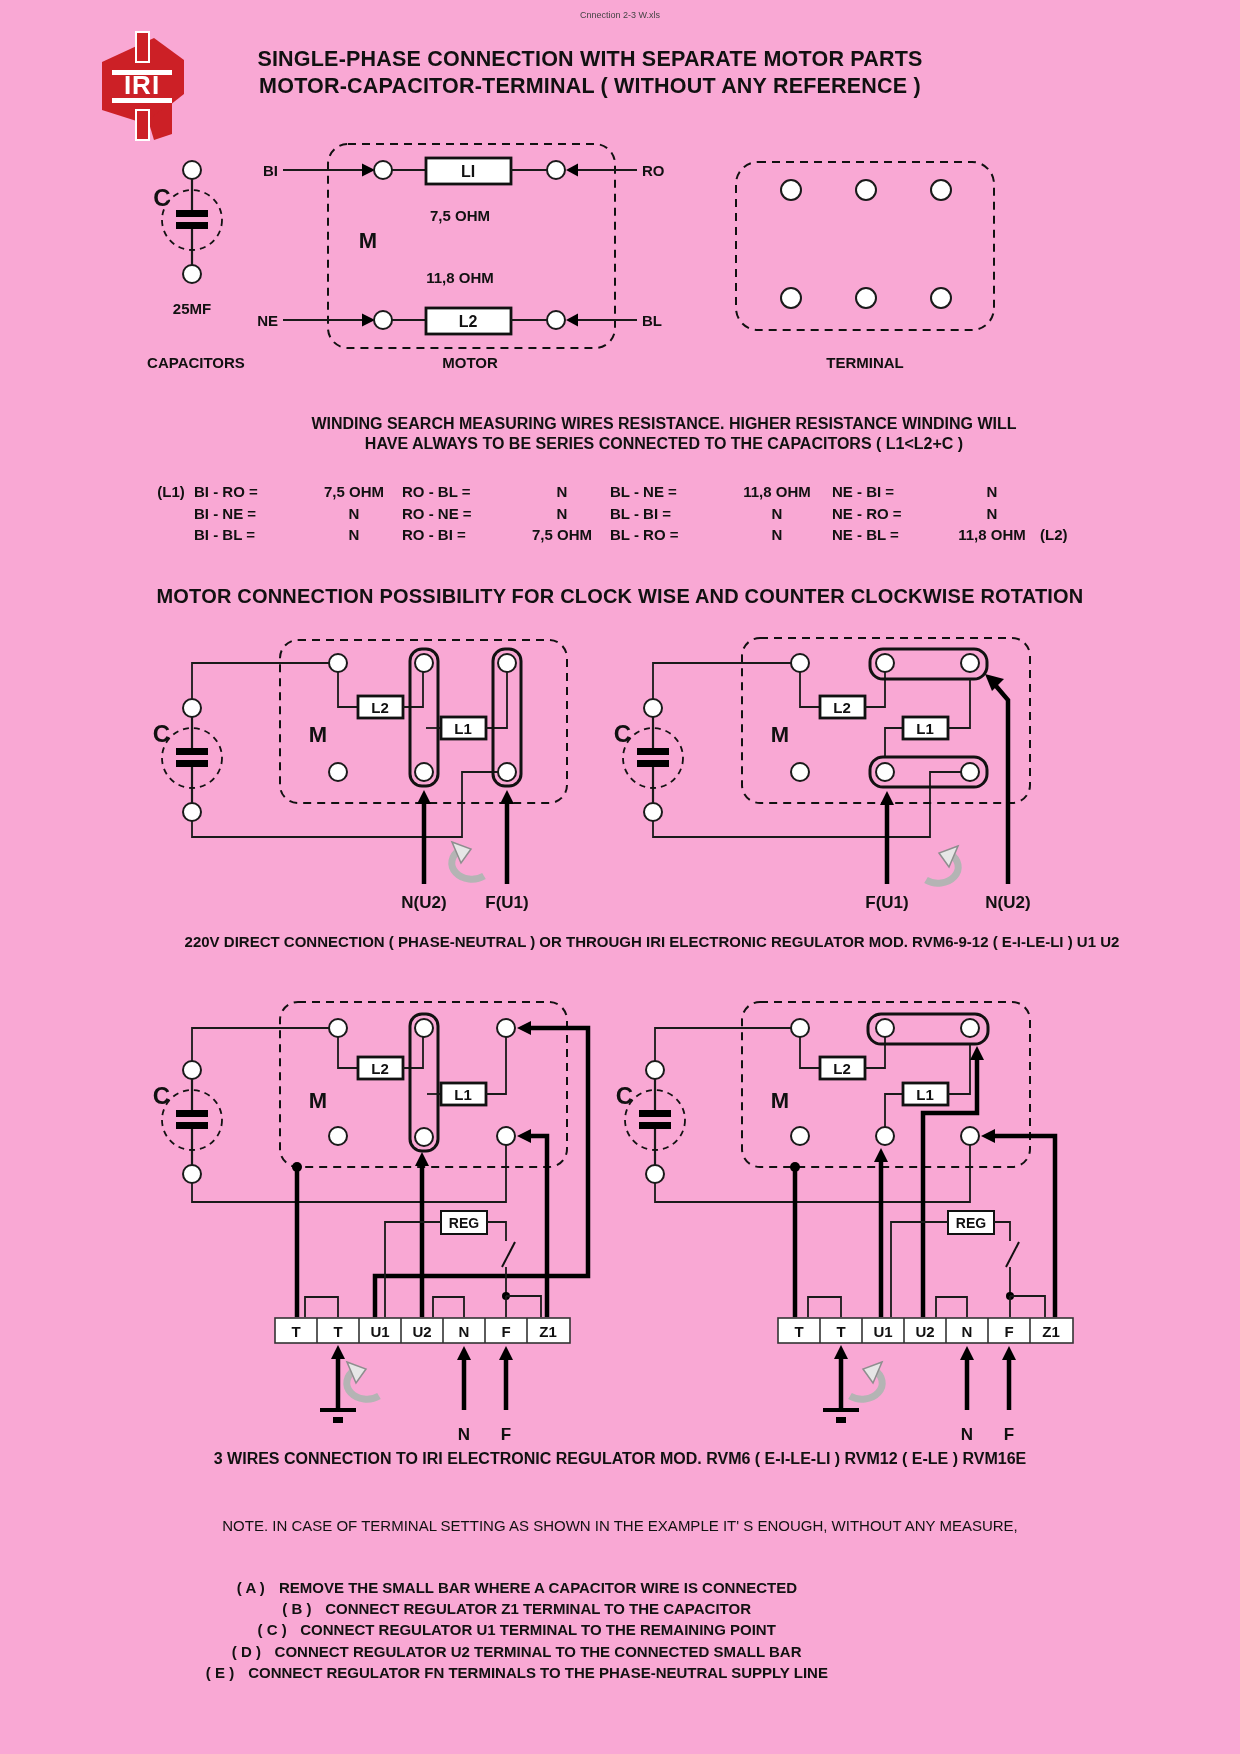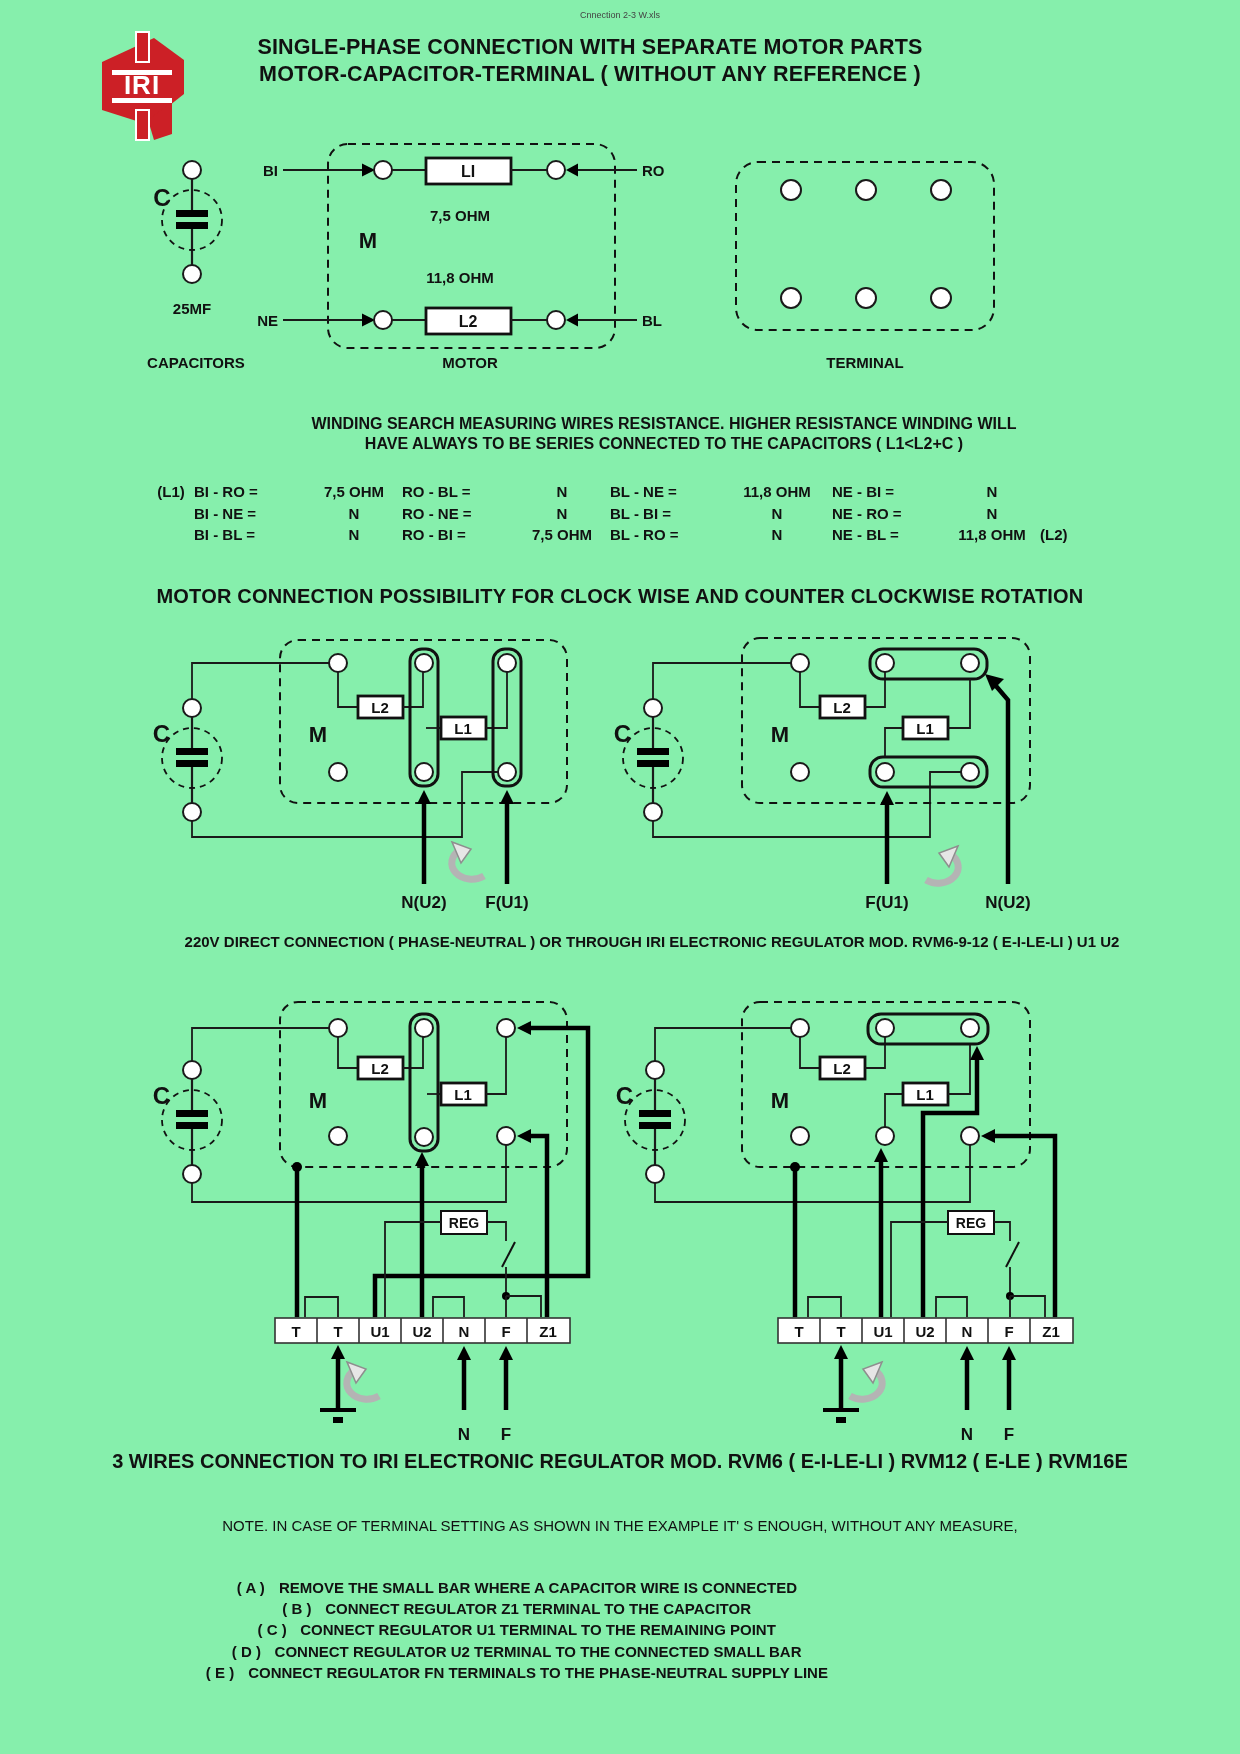--- a/index.html
+++ b/index.html
@@ -1,32 +1,32 @@
 <!DOCTYPE html>
 <html><head>
 <meta charset="utf-8">
 <style>
   html,body{margin:0;padding:0;background:#ffffff;}
   body{font-family:"Liberation Sans","DejaVu Sans",sans-serif;color:#111;}
-  .page{position:relative;width:1240px;height:1754px;background:#86efac;overflow:hidden;}
+  .page{position:relative;width:1240px;height:1754px;background:#f9a8d4;overflow:hidden;}
   .abs{position:absolute;}
   .file-header{top:10px;left:0;width:1240px;text-align:center;font-size:9px;color:#444;}
-  .title{top:34px;left:0;width:1180px;text-align:center;font-weight:bold;font-size:21.5px;line-height:27px;letter-spacing:.2px;}
+  .title{top:46px;left:0;width:1180px;text-align:center;font-weight:bold;font-size:21.5px;line-height:27px;letter-spacing:.2px;}
   .winding-heading{top:414px;left:0;width:1240px;text-align:center;font-weight:bold;font-size:16px;line-height:19.5px;margin-left:44px;}
   .wtable{top:481px;left:148px;font-weight:bold;font-size:15px;}
   .wrow{display:flex;height:21.5px;line-height:21.5px;white-space:nowrap;}
   .wrow span{display:inline-block;}
   .c0{width:46px;text-align:center;}
   .c1,.c3,.c5,.c7{width:112px;text-align:left;}
   .c2,.c4,.c8{width:96px;text-align:center;}
   .c5{width:112px;} .c6{width:110px;text-align:center;}
   .c9{width:60px;text-align:left;}
   .heading2{top:585px;left:0;width:1240px;text-align:center;font-weight:bold;font-size:20px;letter-spacing:.2px;white-space:nowrap;}
   .caption220{top:933px;left:0;width:1240px;text-align:center;font-weight:bold;font-size:15px;margin-left:32px;}
-  .heading3w{top:1450px;left:0;width:1240px;text-align:center;font-weight:bold;font-size:20px;}
+  .heading3w{top:1450px;left:0;width:1240px;text-align:center;font-weight:bold;font-size:16px;}
   .note{top:1515px;left:70px;width:1100px;text-align:center;font-size:15px;line-height:21px;font-weight:normal;}
   .instructions{top:1577px;left:196px;font-weight:bold;font-size:15px;}
   .inst-row{height:21.2px;line-height:21.2px;white-space:nowrap;text-align:center;}
   .inst-key{display:inline-block;width:48px;}
   svg text{font-family:"Liberation Sans","DejaVu Sans",sans-serif;font-weight:bold;fill:#111;}
   .t14{font-size:14px;} .t15{font-size:15px;} .t16{font-size:16px;}
   .t17{font-size:17px;} .t22{font-size:22px;} .t24{font-size:24px;}
   .wire{stroke:#1a1a1a;stroke-width:1.8;fill:none;}
   .wire2{stroke:#1a1a1a;stroke-width:2.2;fill:none;}
   .thick{stroke:#000;stroke-width:4.5;fill:none;}

